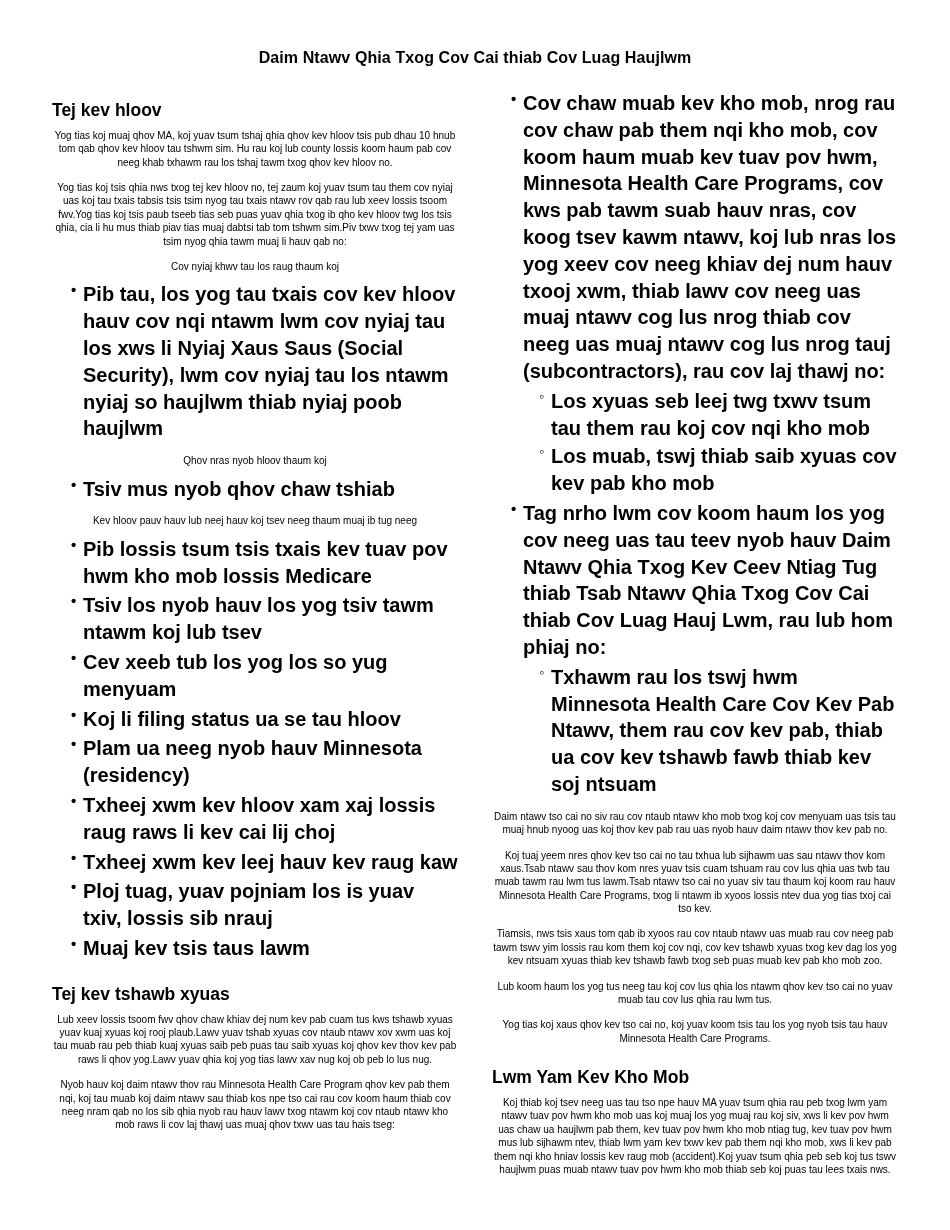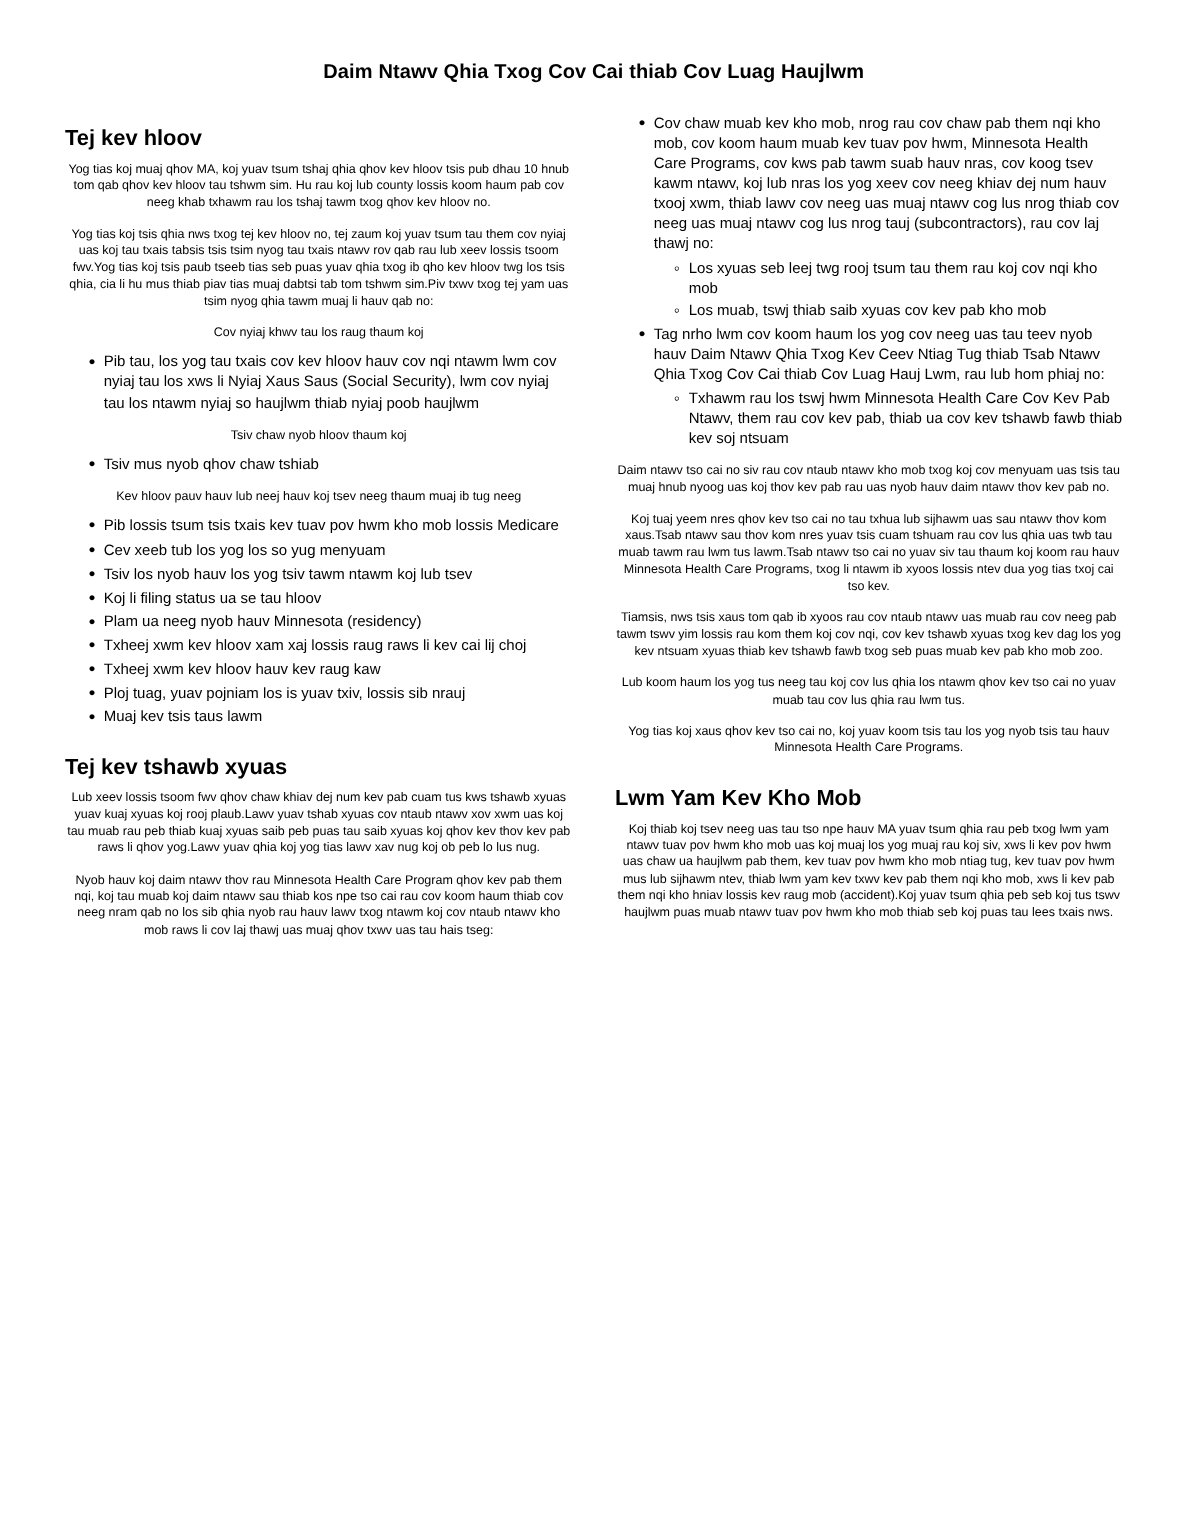--- a/index.html
+++ b/index.html
@@ -55,25 +55,26 @@
   }
   p.para.tight {
     margin-bottom: 8px;
   }
   ul.bullets {
     margin: 0 0 12px 0;
     padding-left: 19px;
     list-style: none;
   }
   ul.bullets > li {
-    font-size: 12px;
+    font-size: 20px;
     line-height: 1.34;
     margin: 0 0 3px 0;
     position: relative;
     padding-left: 12px;
+    font-weight: bold;
   }
   ul.bullets > li::before {
     content: "\2022";
     position: absolute;
     left: 0;
     top: -1px;
     font-size: 15px;
   }
   ul.bullets.nested {
     margin: 3px 0 3px 0;
@@ -102,52 +103,52 @@
 
       <h2 class="section">Tej kev hloov</h2>
       <p class="para">Yog tias koj muaj qhov MA, koj yuav tsum tshaj qhia qhov kev hloov tsis pub dhau 10 hnub tom qab qhov kev hloov tau tshwm sim. Hu rau koj lub county lossis koom haum pab cov neeg khab txhawm rau los tshaj tawm txog qhov kev hloov no.</p>
       <p class="para">Yog tias koj tsis qhia nws txog tej kev hloov no, tej zaum koj yuav tsum tau them cov nyiaj uas koj tau txais tabsis tsis tsim nyog tau txais ntawv rov qab rau lub xeev lossis tsoom fwv.Yog tias koj tsis paub tseeb tias seb puas yuav qhia txog ib qho kev hloov twg los tsis qhia, cia li hu mus thiab piav tias muaj dabtsi tab tom tshwm sim.Piv txwv txog tej yam uas tsim nyog qhia tawm muaj li hauv qab no:</p>
       <p class="para tight">Cov nyiaj khwv tau los raug thaum koj</p>
 
       <ul class="bullets">
         <li>Pib tau, los yog tau txais cov kev hloov hauv cov nqi ntawm lwm cov nyiaj tau los xws li Nyiaj Xaus Saus (Social Security), lwm cov nyiaj tau los ntawm nyiaj so haujlwm thiab nyiaj poob haujlwm</li>
       </ul>
 
-      <p class="para tight">Tsiv chaw nyob hloov thaum koj</p>
+      <p class="para tight">Qhov nras nyob hloov thaum koj</p>
       <ul class="bullets">
         <li>Tsiv mus nyob qhov chaw tshiab</li>
       </ul>
 
       <p class="para tight">Kev hloov pauv hauv lub neej hauv koj tsev neeg thaum muaj ib tug neeg</p>
       <ul class="bullets">
         <li>Pib lossis tsum tsis txais kev tuav pov hwm kho mob lossis Medicare</li>
+        <li>Tsiv los nyob hauv los yog tsiv tawm ntawm koj lub tsev</li>
         <li>Cev xeeb tub los yog los so yug menyuam</li>
-        <li>Tsiv los nyob hauv los yog tsiv tawm ntawm koj lub tsev</li>
         <li>Koj li filing status ua se tau hloov</li>
         <li>Plam ua neeg nyob hauv Minnesota (residency)</li>
         <li>Txheej xwm kev hloov xam xaj lossis raug raws li kev cai lij choj</li>
-        <li>Txheej xwm kev hloov hauv kev raug kaw</li>
+        <li>Txheej xwm kev leej hauv kev raug kaw</li>
         <li>Ploj tuag, yuav pojniam los is yuav txiv, lossis sib nrauj</li>
         <li>Muaj kev tsis taus lawm</li>
       </ul>
 
       <h2 class="section spaced">Tej kev tshawb xyuas</h2>
       <p class="para">Lub xeev lossis tsoom fwv qhov chaw khiav dej num kev pab cuam tus kws tshawb xyuas yuav kuaj xyuas koj rooj plaub.Lawv yuav tshab xyuas cov ntaub ntawv xov xwm uas koj tau muab rau peb thiab kuaj xyuas saib peb puas tau saib xyuas koj qhov kev thov kev pab raws li qhov yog.Lawv yuav qhia koj yog tias lawv xav nug koj ob peb lo lus nug.</p>
 
       <p class="para">Nyob hauv koj daim ntawv thov rau Minnesota Health Care Program qhov kev pab them nqi, koj tau muab koj daim ntawv sau thiab kos npe tso cai rau cov koom haum thiab cov neeg nram qab no los sib qhia nyob rau hauv lawv txog ntawm koj cov ntaub ntawv kho mob raws li cov laj thawj uas muaj qhov txwv uas tau hais tseg:</p>
 
     </div>
 
     <div class="col right-col-top">
 
       <ul class="bullets">
         <li>
           <span>Cov chaw muab kev kho mob, nrog rau cov chaw pab them nqi kho mob, cov koom haum muab kev tuav pov hwm, Minnesota Health Care Programs, cov kws pab tawm suab hauv nras, cov koog tsev kawm ntawv, koj lub nras los yog xeev cov neeg khiav dej num hauv txooj xwm, thiab lawv cov neeg uas muaj ntawv cog lus nrog thiab cov neeg uas muaj ntawv cog lus nrog tauj (subcontractors), rau cov laj thawj no:</span>
           <ul class="bullets nested">
-            <li>Los xyuas seb leej twg rooj tsum tau them rau koj cov nqi kho mob</li>
+            <li>Los xyuas seb leej twg txwv tsum tau them rau koj cov nqi kho mob</li>
             <li>Los muab, tswj thiab saib xyuas cov kev pab kho mob</li>
           </ul>
         </li>
         <li>
           <span>Tag nrho lwm cov koom haum los yog cov neeg uas tau teev nyob hauv Daim Ntawv Qhia Txog Kev Ceev Ntiag Tug thiab Tsab Ntawv Qhia Txog Cov Cai thiab Cov Luag Hauj Lwm, rau lub hom phiaj no:</span>
           <ul class="bullets nested">
             <li>Txhawm rau los tswj hwm Minnesota Health Care Cov Kev Pab Ntawv, them rau cov kev pab, thiab ua cov kev tshawb fawb thiab kev soj ntsuam</li>
           </ul>
         </li>
       </ul>

